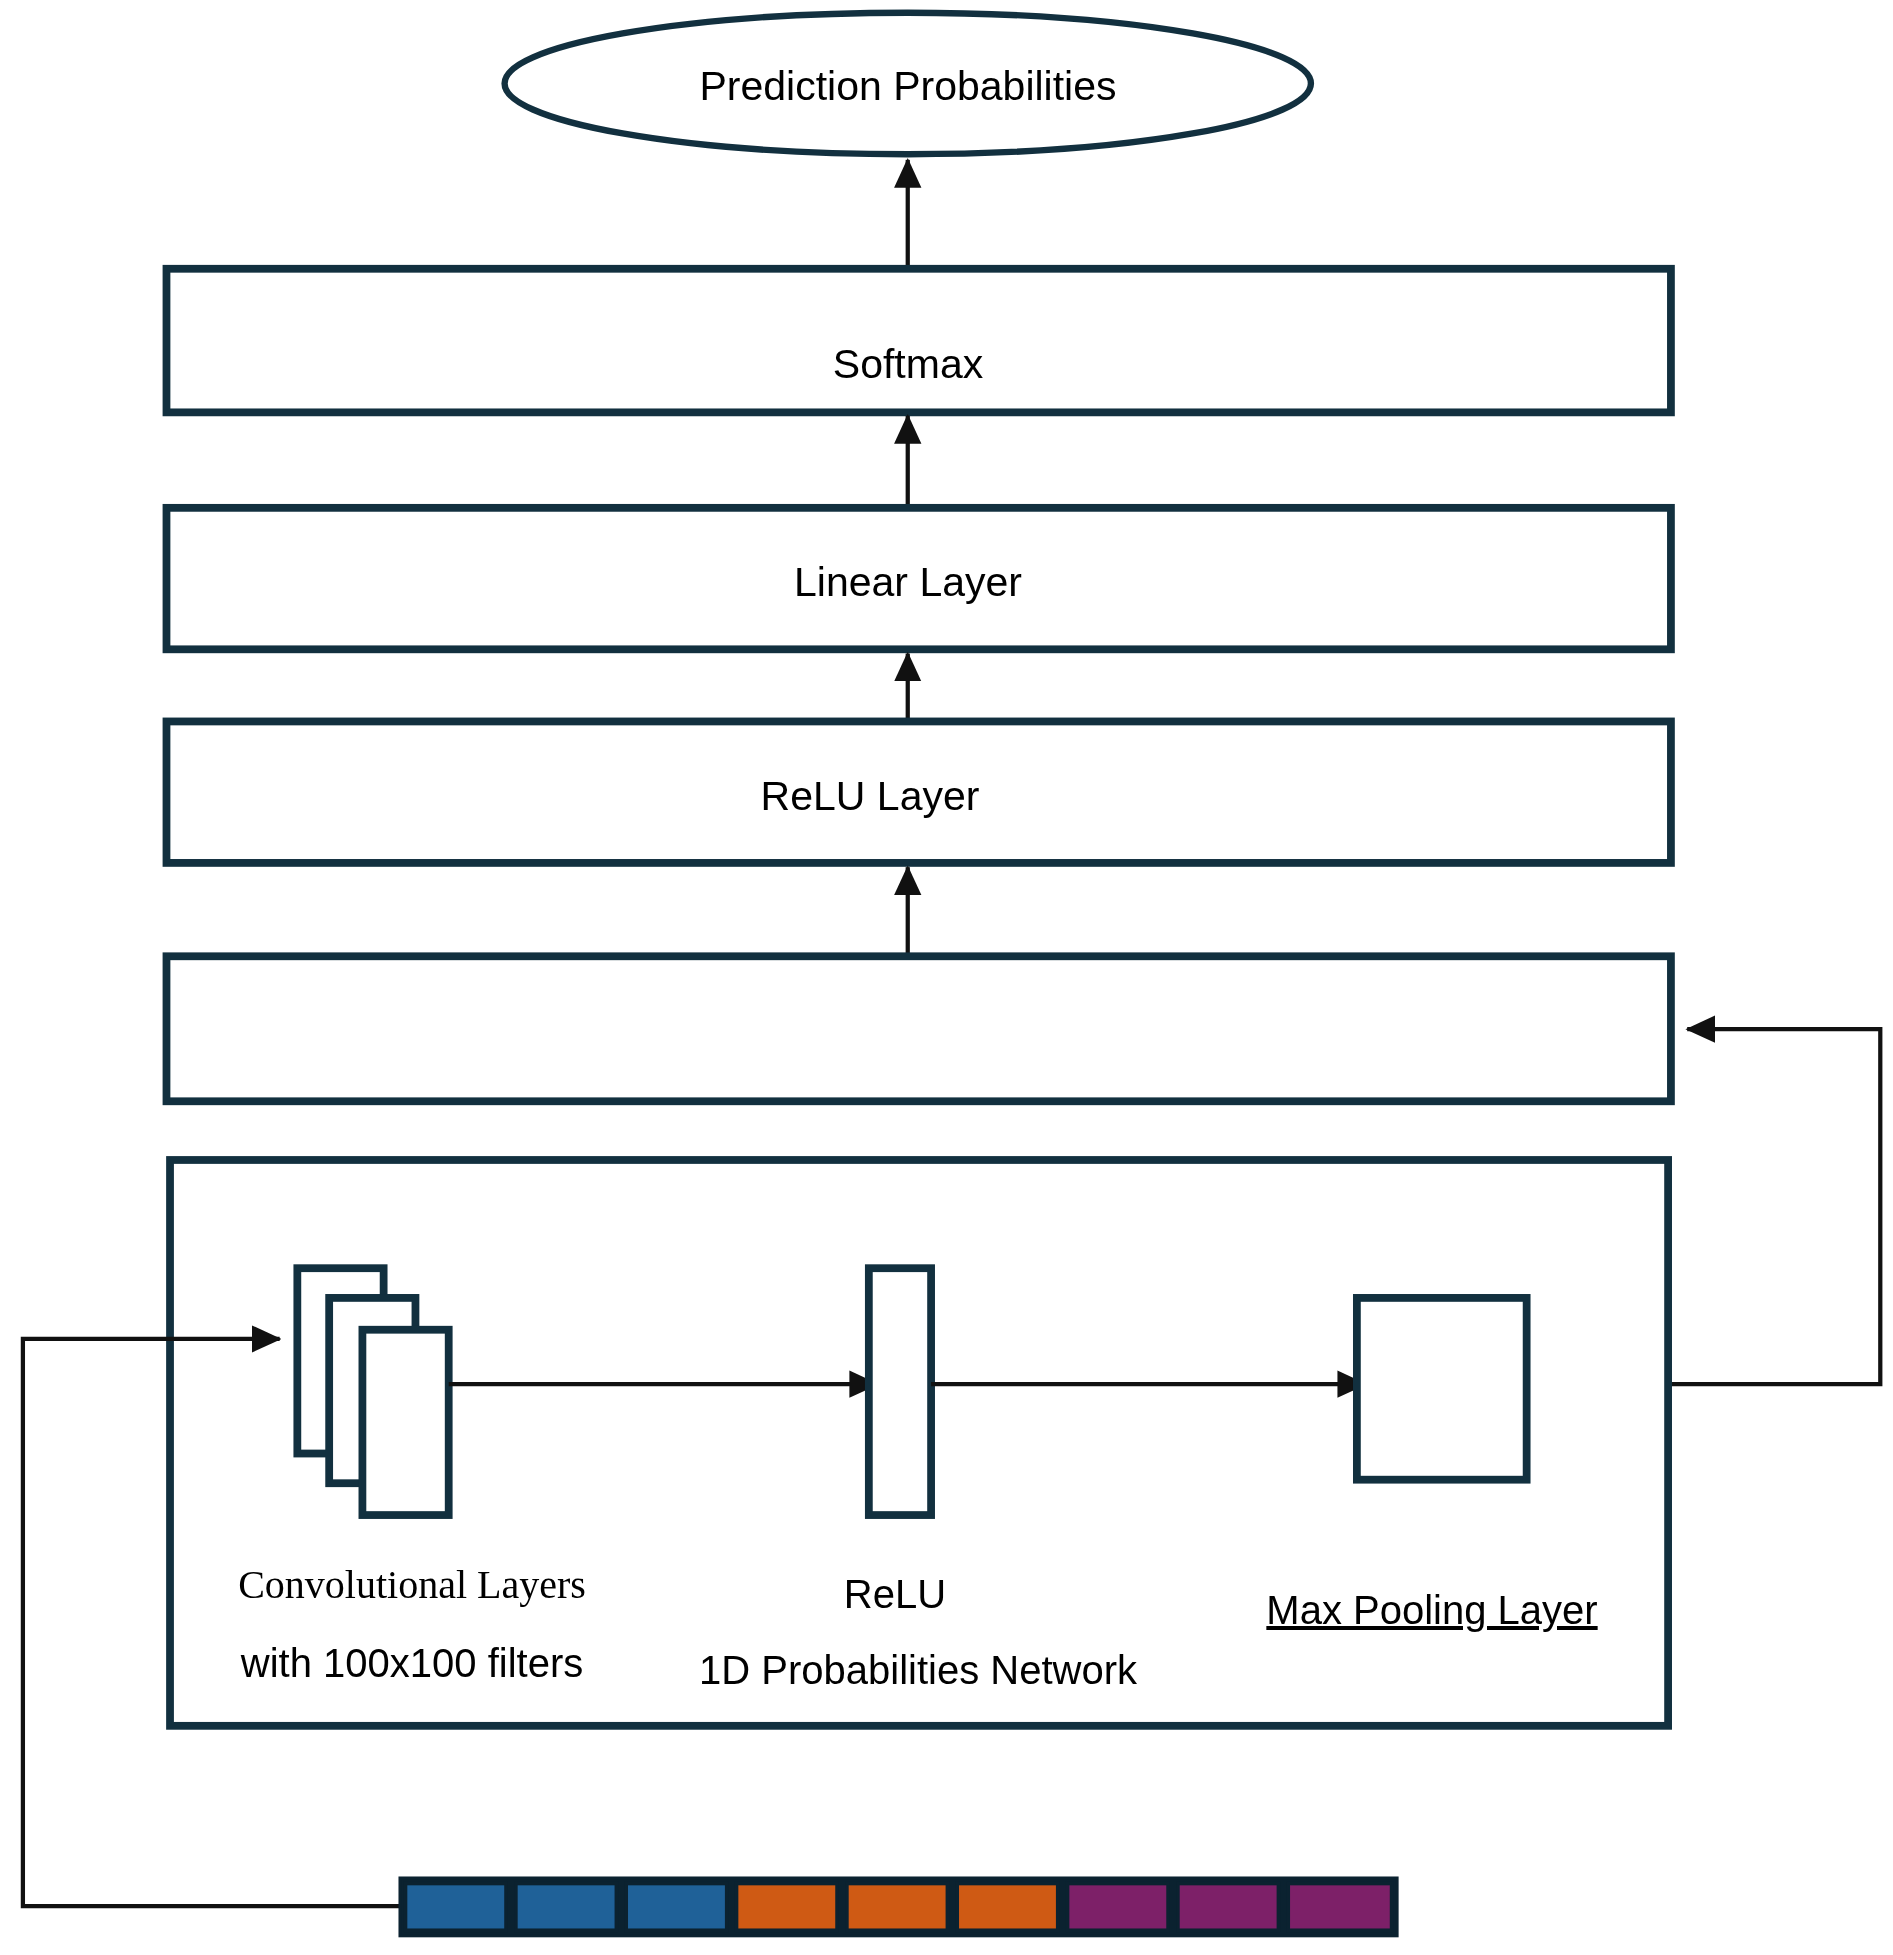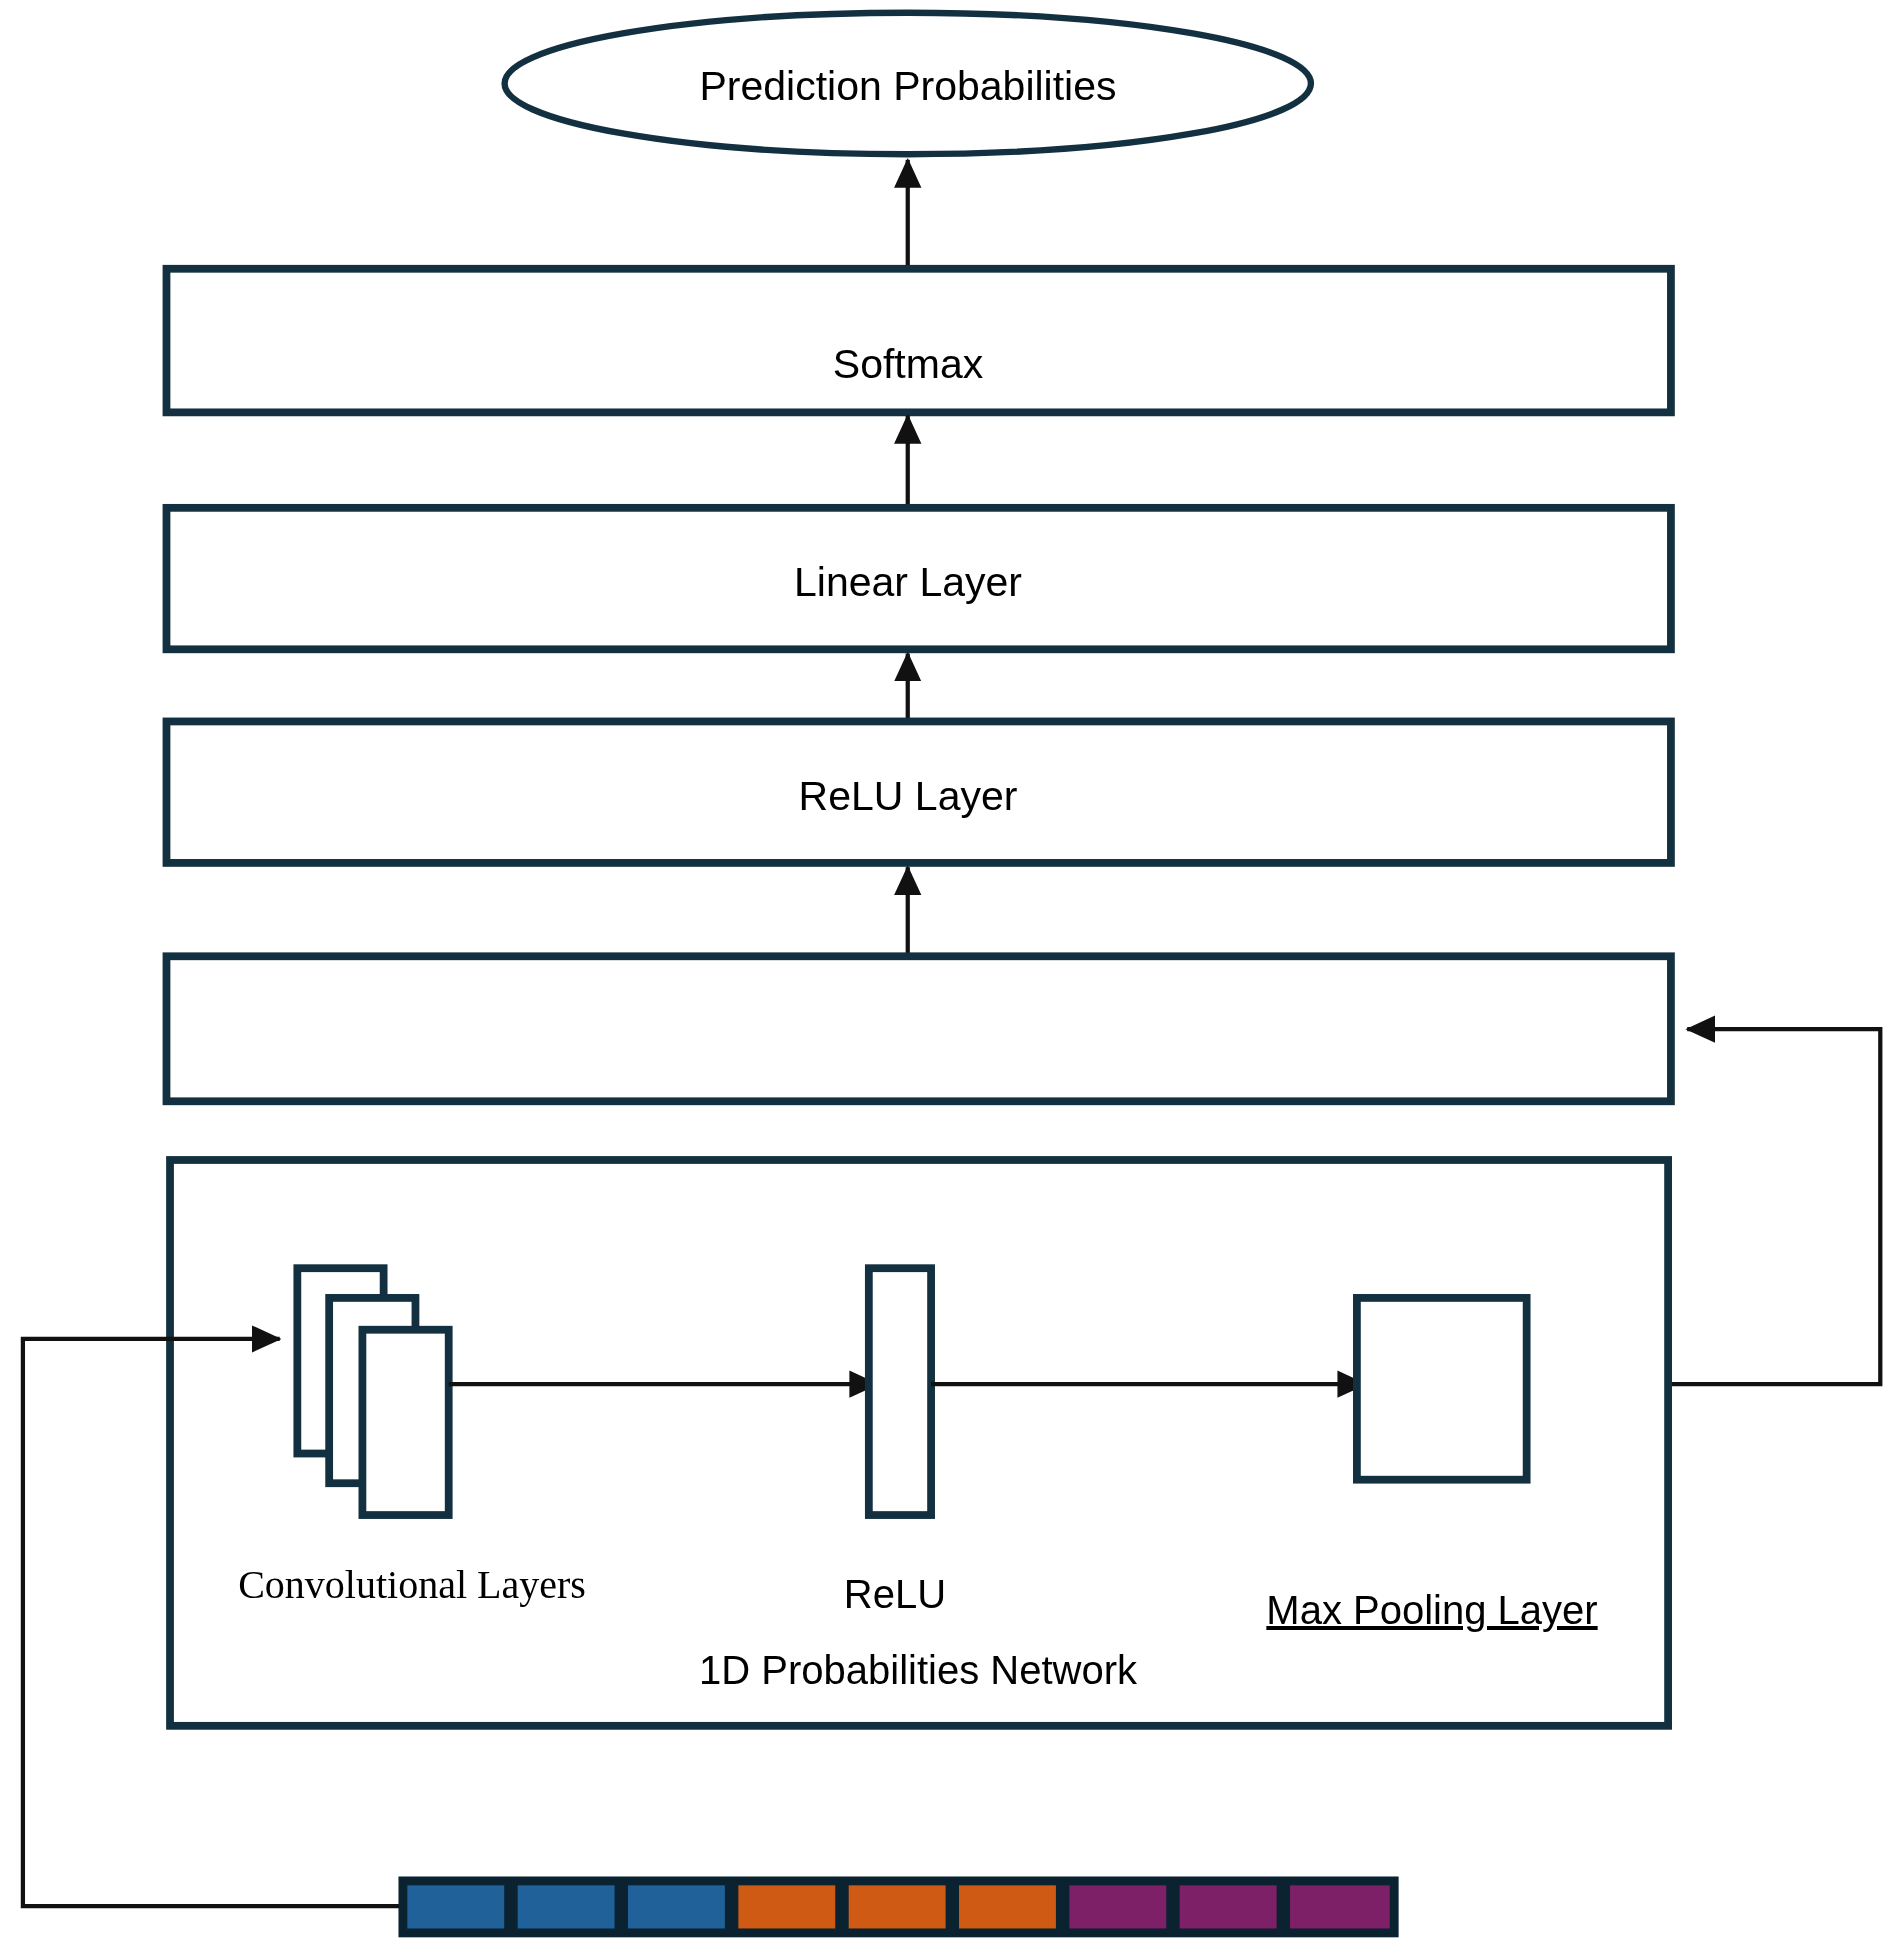--- a/index.html
+++ b/index.html
@@ -108,25 +108,26 @@
       <rect x="1821" y="2663" width="146" height="66" fill="#7d2068" stroke="#0b2230" stroke-width="5"></rect>
     </g>
   </svg>
 
   <div class="node-label ellipse-label center-x" style="left:908px; top:61px;">Prediction Probabilities</div>
 
   <div class="node-label box-label center-x" style="left:908px; top:319px;margin-top:20px;">Softmax</div>
 
   <div class="node-label box-label center-x" style="left:908px; top:557px;">Linear Layer</div>
 
-  <div class="node-label box-label center-x" style="left:908px; top:771px;">ReLU Layer</div>
+  <div class="node-label box-label center-x" style="left:870px; top:771px;">ReLU Layer</div>
 
 
   <div class="node-label small-label center-x" style="left:412px; top:1560px;font-family:Liberation Serif, serif;">Convolutional Layers</div>
 
+  <div class="node-label small-label center-x" style="left:412px; top:1638px;">with 100x100 filters</div>
 
   <div class="node-label small-label center-x" style="left:895px; top:1569px;">ReLU</div>
 
   <div class="node-label small-label center-x" style="left:918px; top:1645px;">1D Probabilities Network</div>
 
   <div class="node-label small-label center-x" style="left:1432px; top:1585px;text-decoration:underline;">Max Pooling Layer</div>
 
 </div>
 
 

